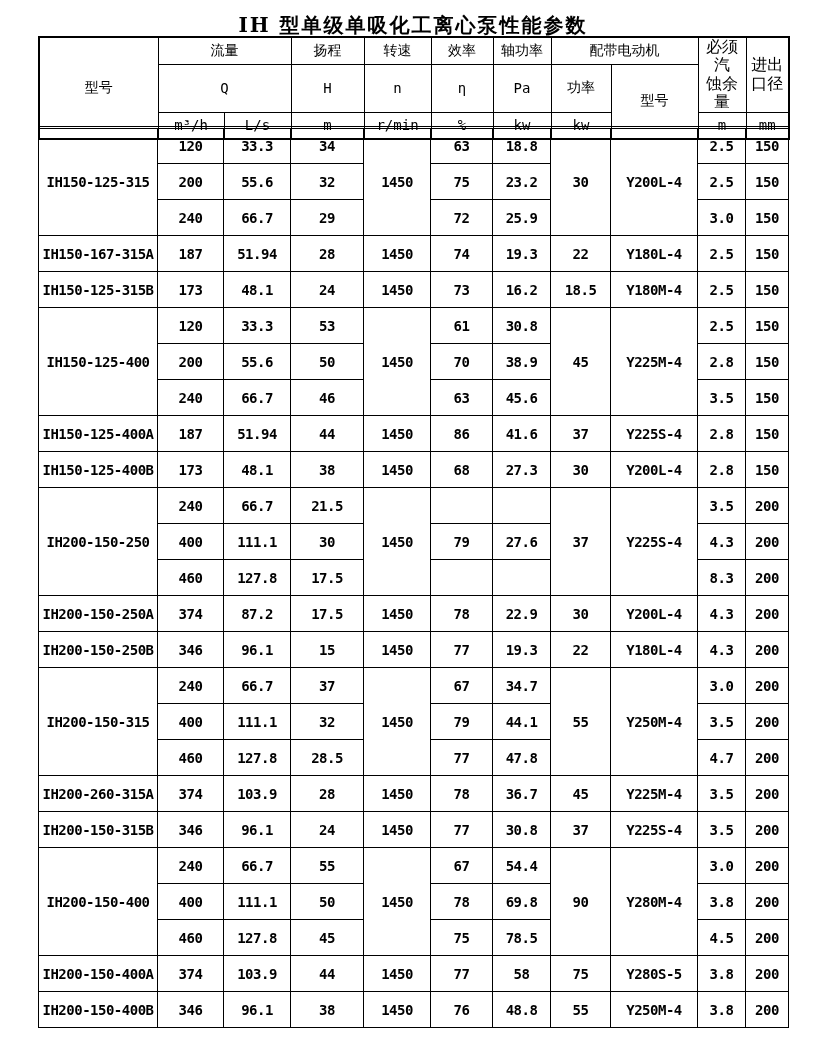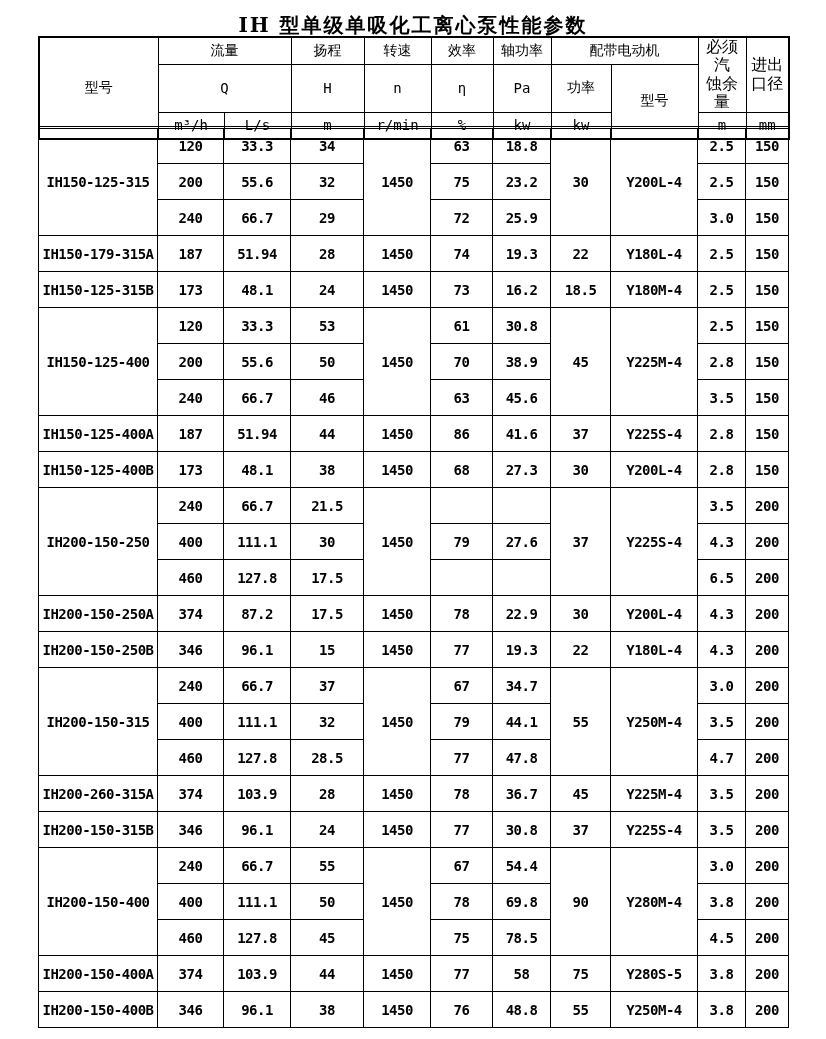--- a/index.html
+++ b/index.html
@@ -170,21 +170,21 @@
         <tr>
           <td>240</td>
           <td>66.7</td>
           <td>29</td>
           <td>72</td>
           <td>25.9</td>
           <td>3.0</td>
           <td>150</td>
         </tr>
         <tr>
-          <td>IH150-179-315A</td>
+          <td>IH150-167-315A</td>
           <td>187</td>
           <td>51.94</td>
           <td>28</td>
           <td>1450</td>
           <td>74</td>
           <td>19.3</td>
           <td>22</td>
           <td>Y180L-4</td>
           <td>2.5</td>
           <td>150</td>
@@ -280,21 +280,21 @@
           <td>27.6</td>
           <td>4.3</td>
           <td>200</td>
         </tr>
         <tr>
           <td>460</td>
           <td>127.8</td>
           <td>17.5</td>
           <td></td>
           <td></td>
-          <td>6.5</td>
+          <td>8.3</td>
           <td>200</td>
         </tr>
         <tr>
           <td>IH200-150-250A</td>
           <td>374</td>
           <td>87.2</td>
           <td>17.5</td>
           <td>1450</td>
           <td>78</td>
           <td>22.9</td>

